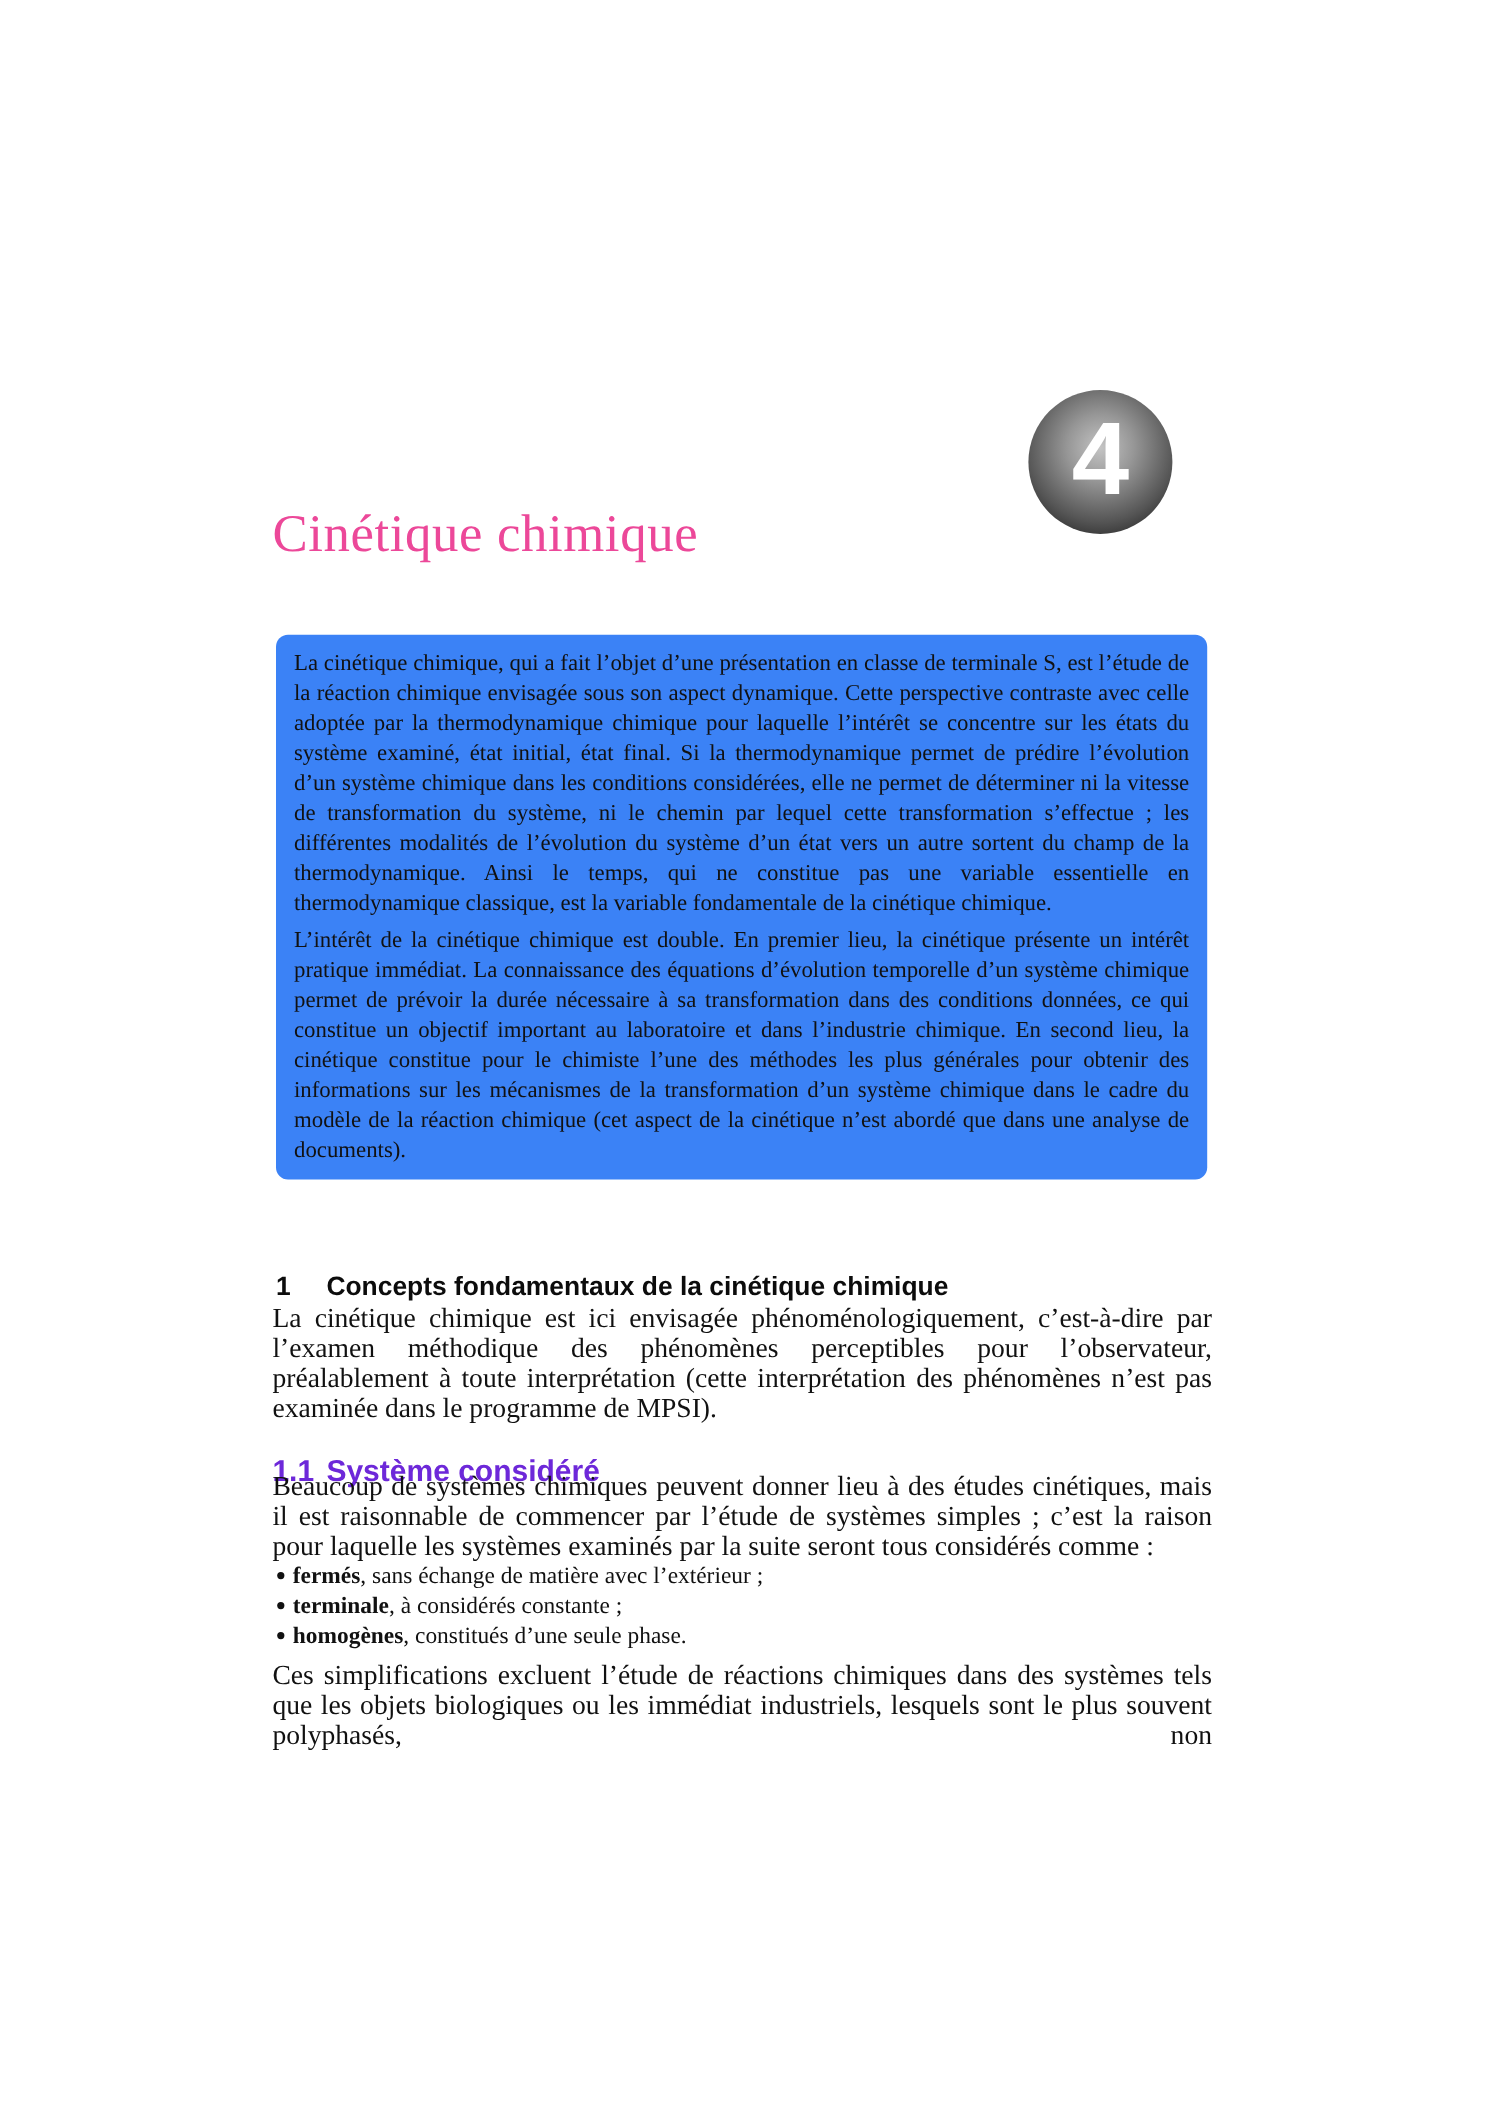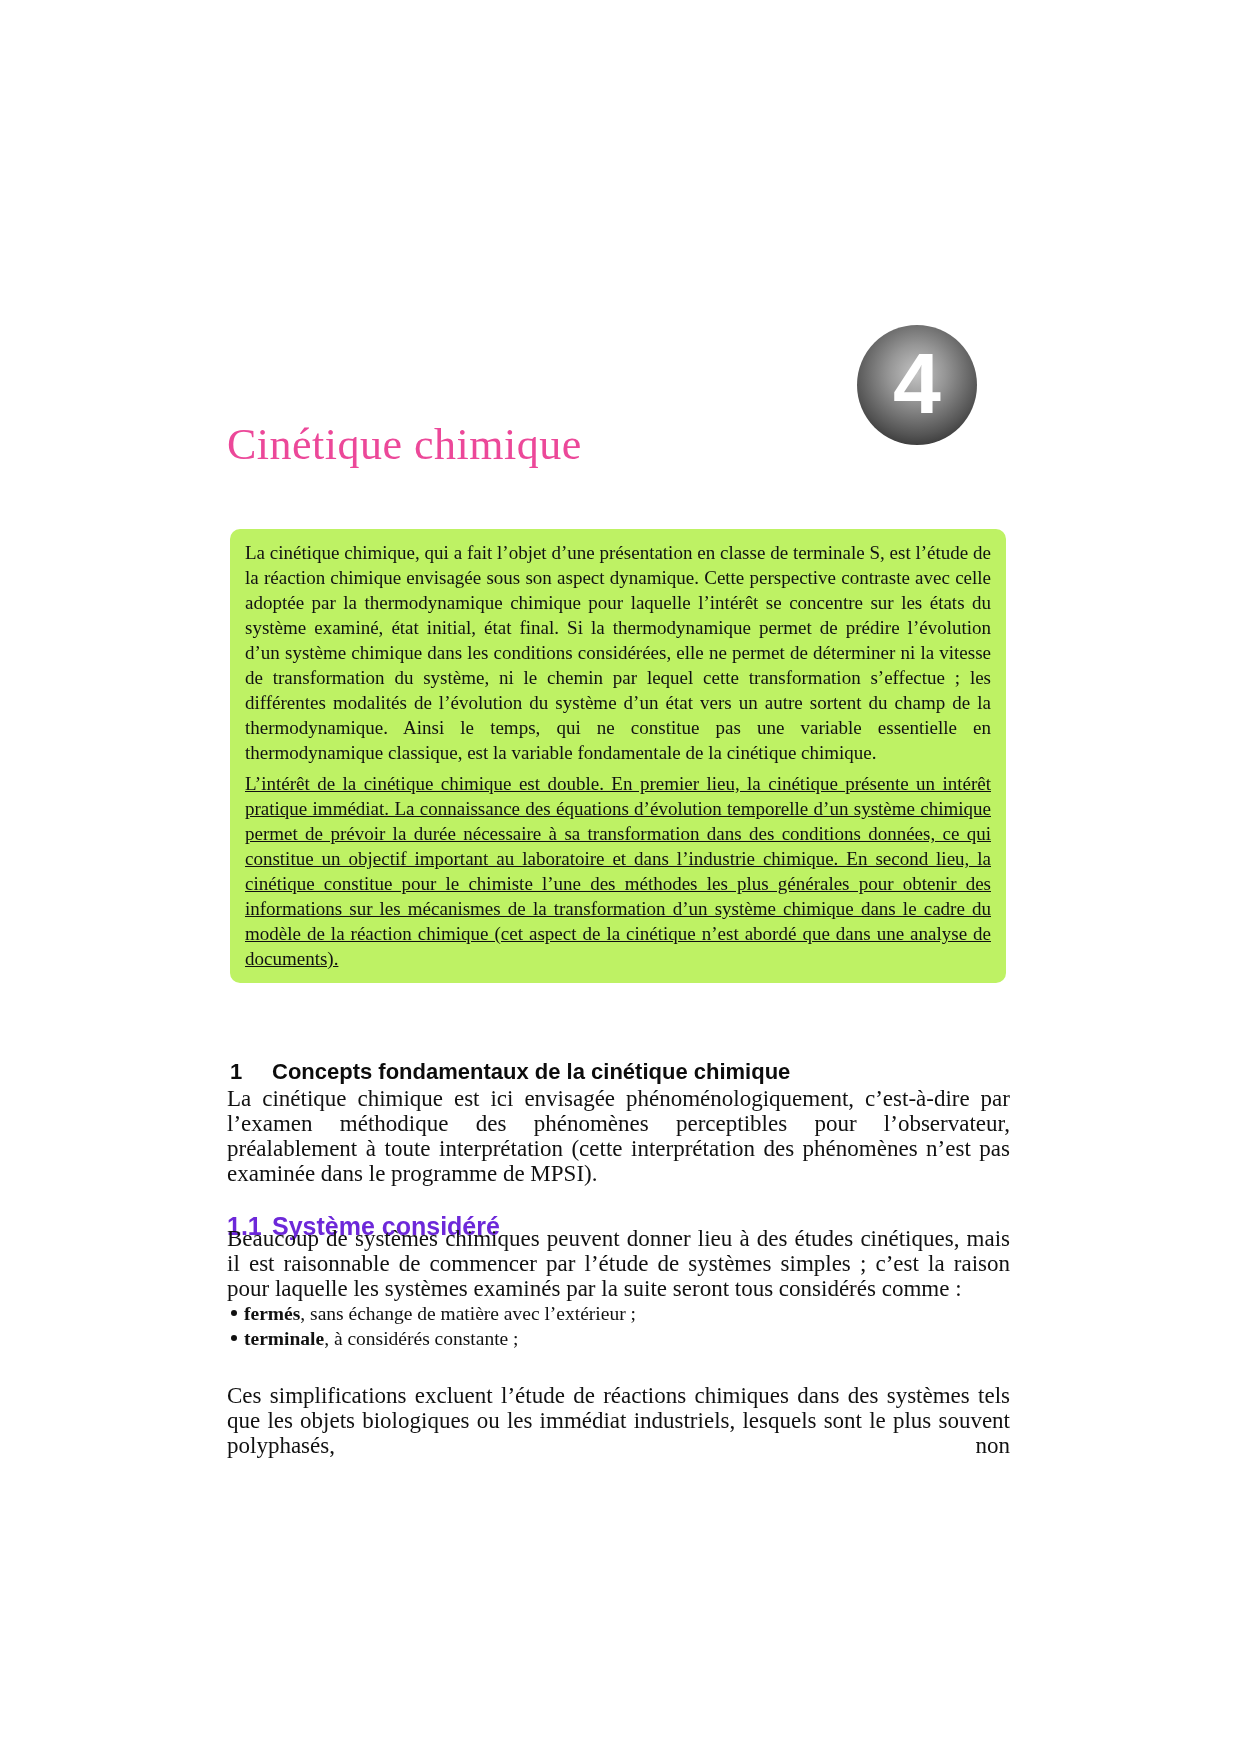--- a/index.html
+++ b/index.html
@@ -52,33 +52,32 @@
     line-height: 1;
     color: #ffffff;
     transform: translateY(-2px);
   }
   .intro-box {
     position: absolute;
     top: 529px;
     left: 3px;
     width: 776px;
     box-sizing: border-box;
-    background: #bef264;
+    background: #3b82f6;
     border-radius: 10px;
     padding: 11px 15px 12px 15px;
   }
   .intro-box p {
     margin: 0;
     font-size: 19px;
     line-height: 25px;
     text-align: justify;
   }
   .intro-box p + p {
     margin-top: 6px;
-    text-decoration: underline;
   }
   .h1-heading {
     position: absolute;
     top: 1042px;
     left: 0;
     font-family: "Liberation Sans", sans-serif;
     font-weight: bold;
     font-size: 22px;
     line-height: 1.1;
     color: #0c0c0c;
@@ -181,17 +180,21 @@
 
   <ul class="bullet-list">
     <li>
       <span class="bullet-dot"></span>
       <span class="bullet-term">fermés</span><span>, sans échange de matière avec l’extérieur ;</span>
     </li>
     <li>
       <span class="bullet-dot"></span>
       <span class="bullet-term">terminale</span><span>, à considérés constante ;</span>
     </li>
+    <li>
+      <span class="bullet-dot"></span>
+      <span class="bullet-term">homogènes</span><span>, constitués d’une seule phase.</span>
+    </li>
   </ul>
 
   <p class="body-para closing">Ces simplifications excluent l’étude de réactions chimiques dans des systèmes tels que les objets biologiques ou les immédiat industriels, lesquels sont le plus souvent polyphasés, non</p>
 
 </div>
 
 </body></html>

